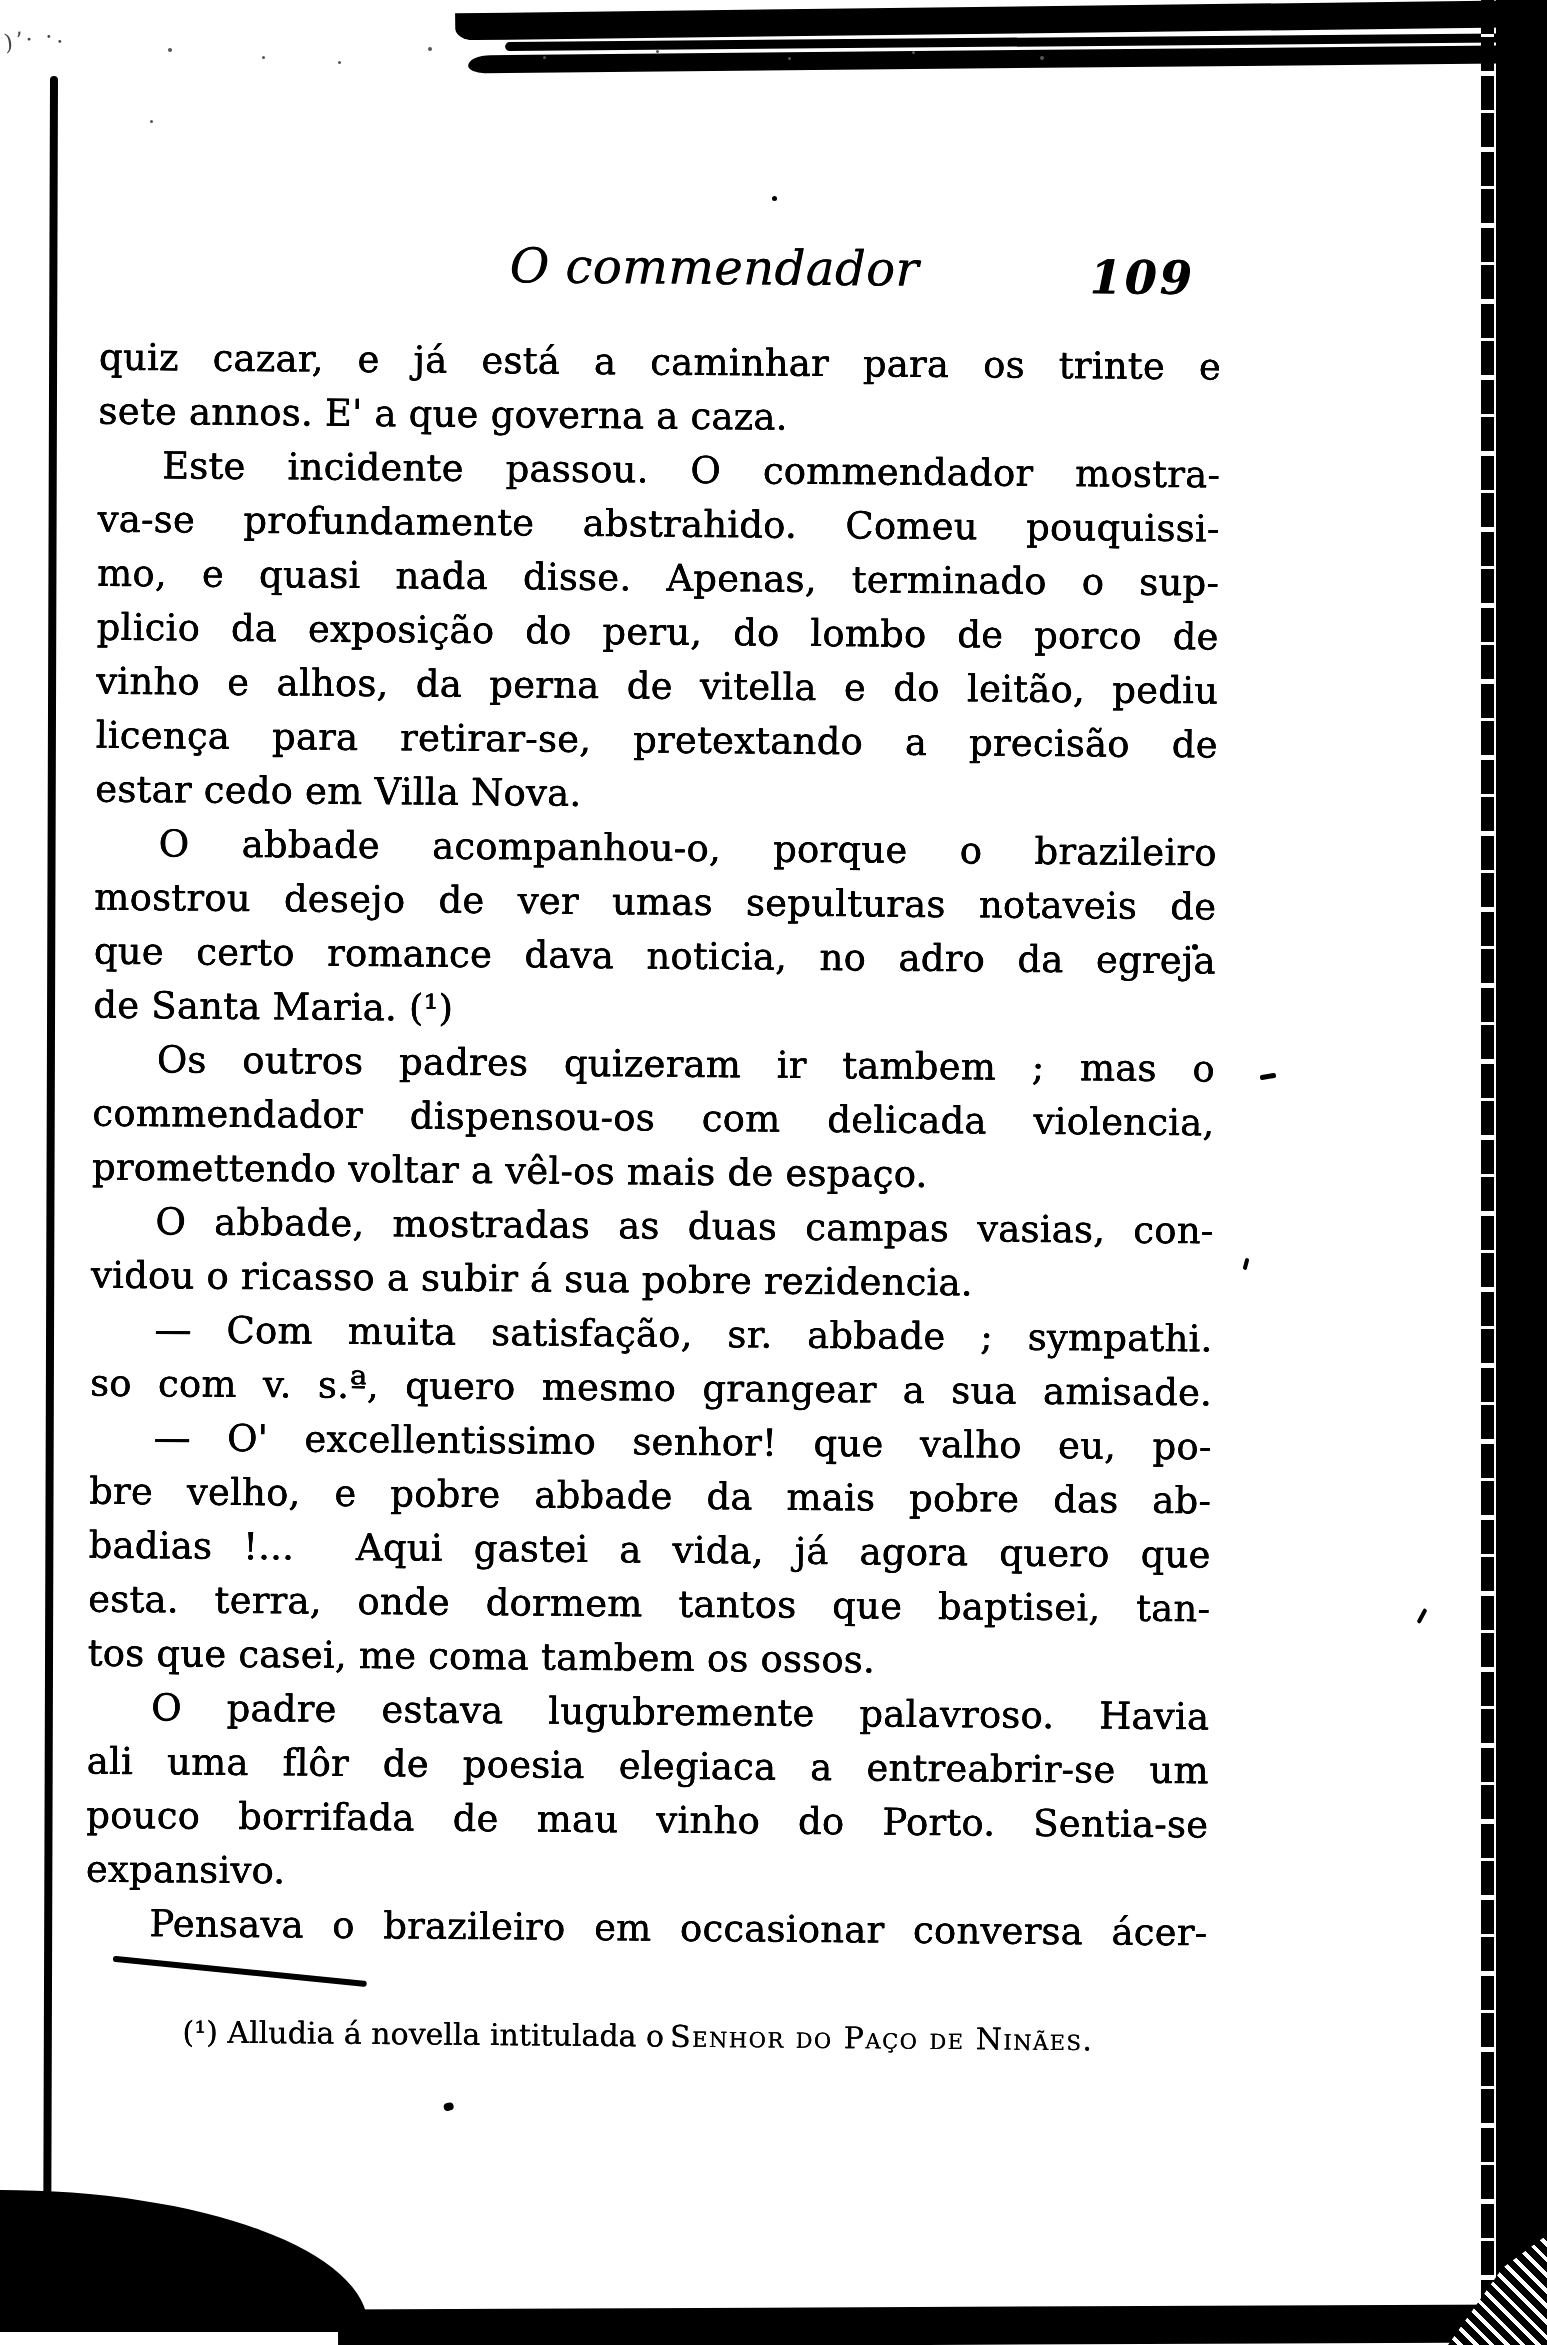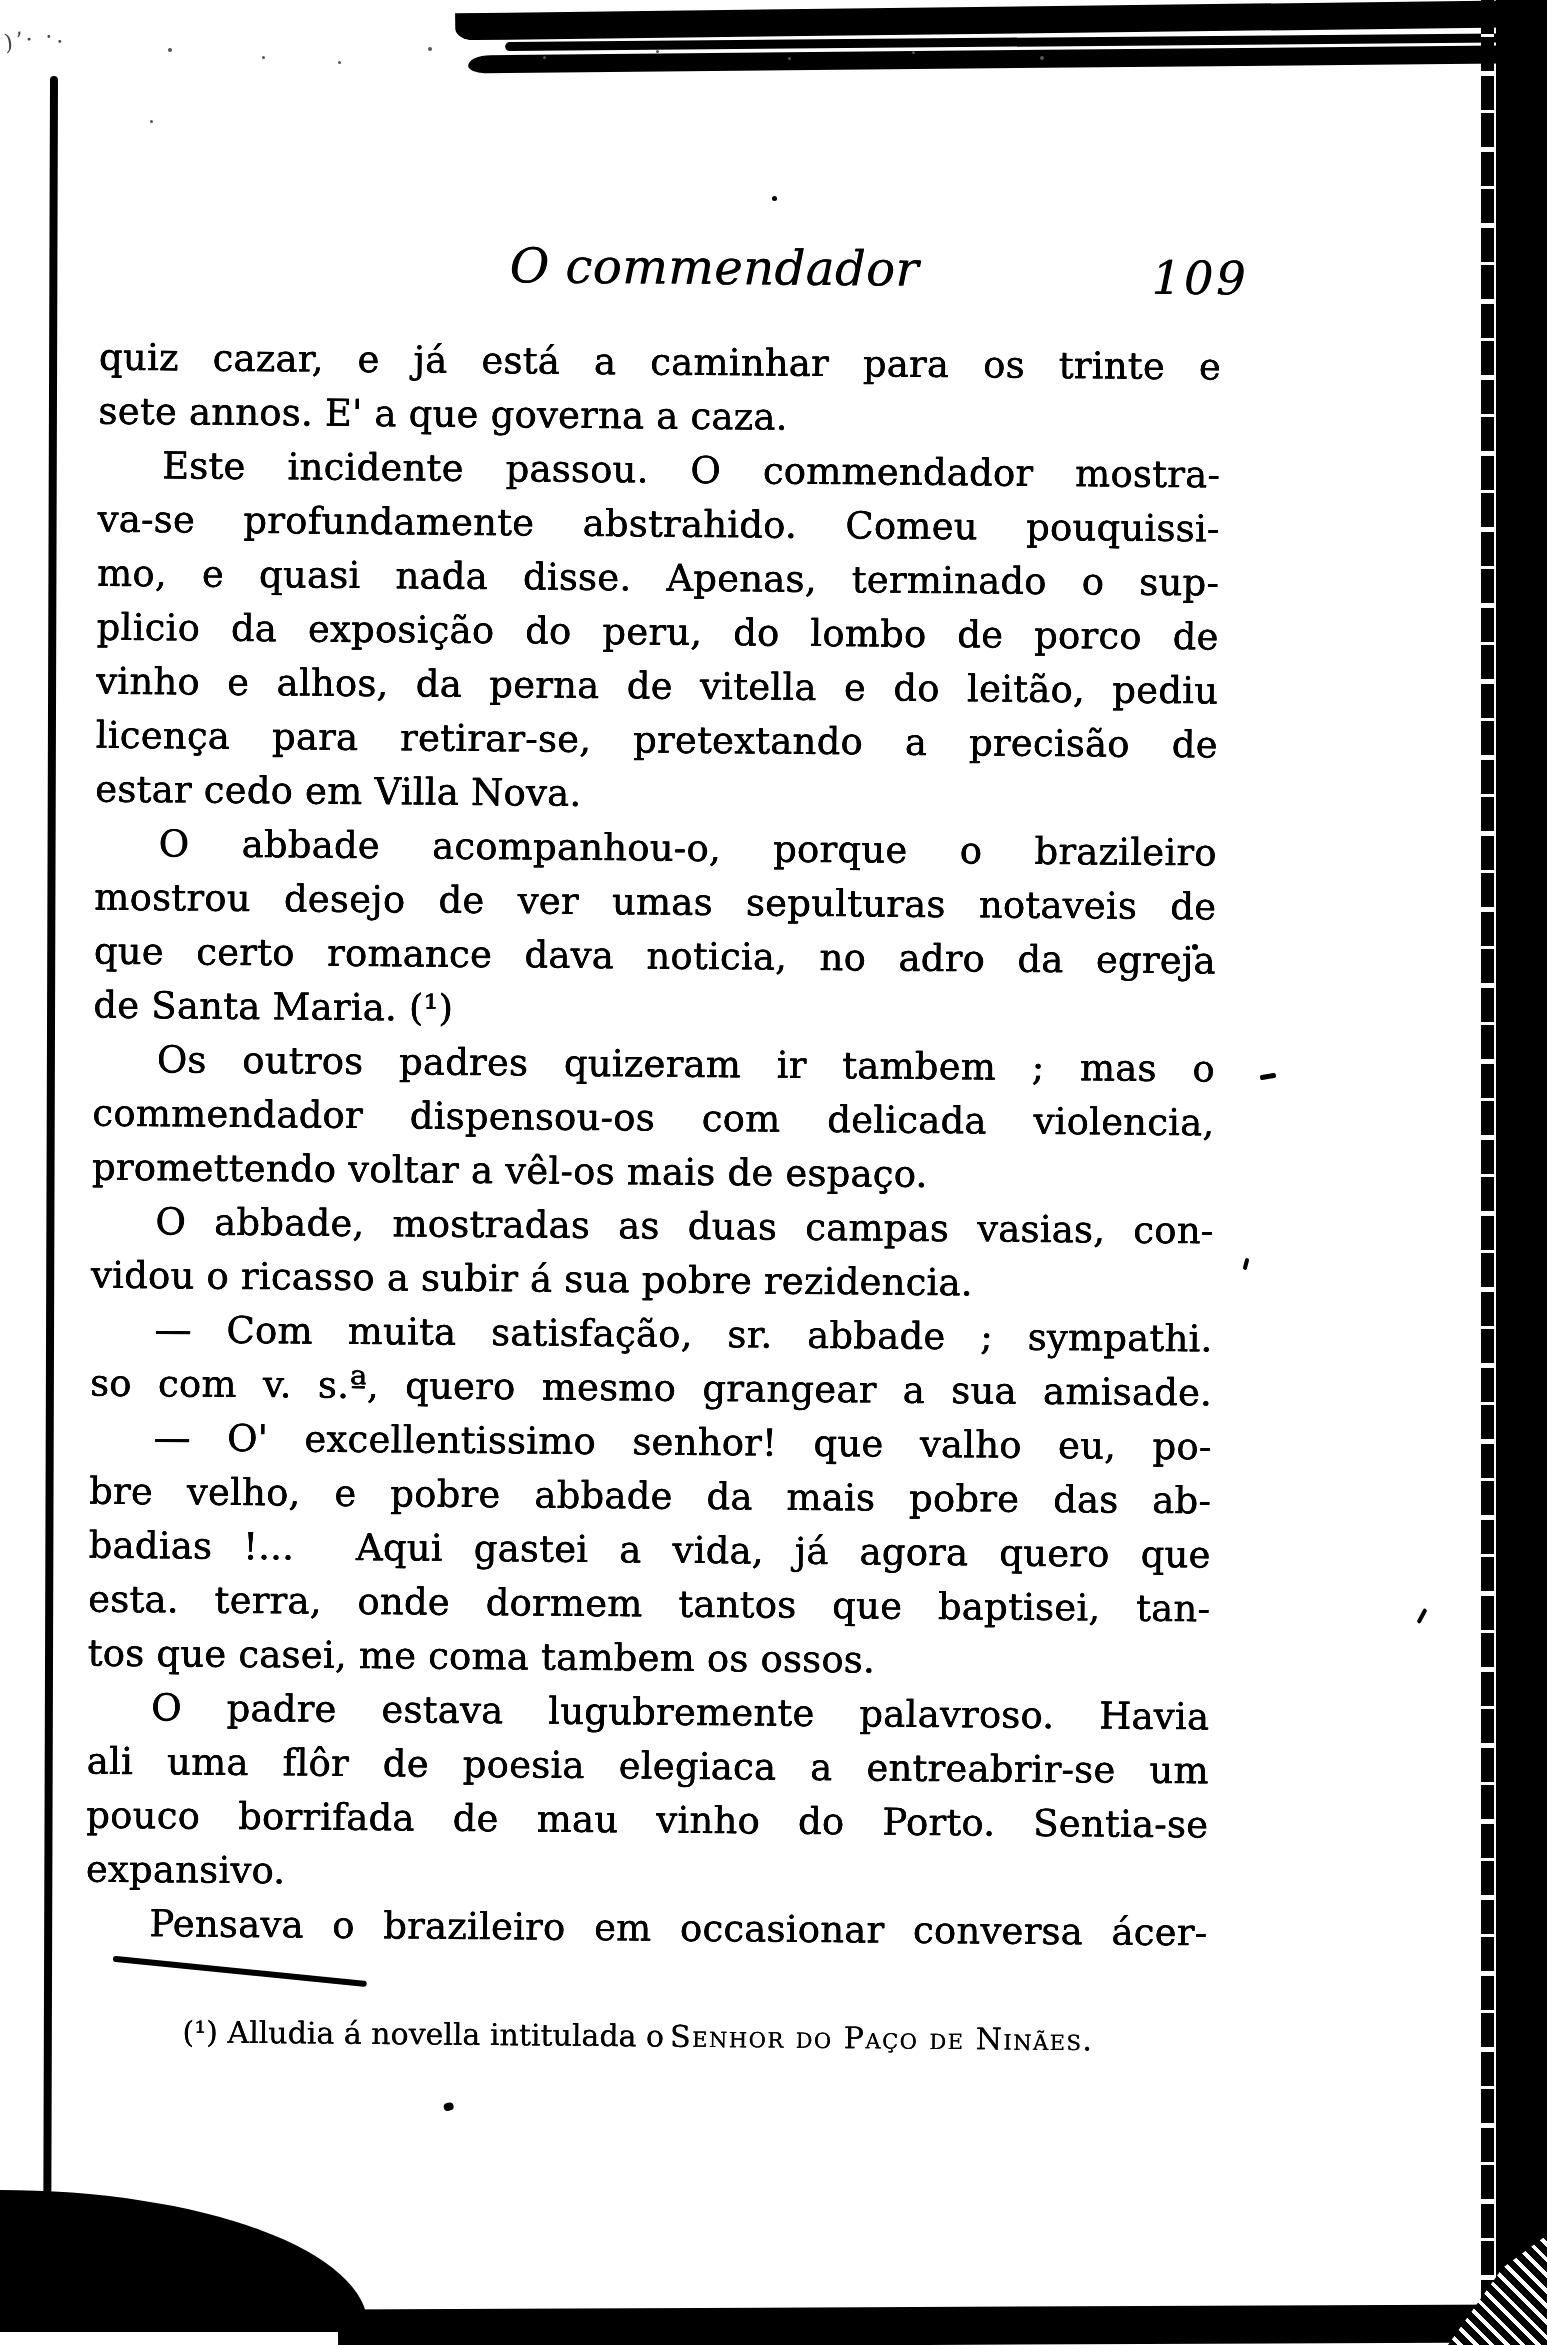--- a/index.html
+++ b/index.html
@@ -40,22 +40,22 @@
   .tick-mark2{position:absolute;left:1244px;top:1258px;width:4px;height:12px;background:#000;
     border-radius:2px;transform:rotate(15deg);}
   .dot-mark{position:absolute;left:1192px;top:944px;width:6px;height:6px;background:#000;border-radius:50%;}
 
   
   .content{position:absolute;left:100px;top:238px;width:1122px;
     transform:rotate(0.5deg);transform-origin:45% 0;}
   .hdr{position:relative;height:97px;}
   .hdr-title{position:absolute;left:410px;top:0;font-style:italic;font-size:48px;letter-spacing:0.5px;
     text-shadow:0.4px 0 0 #000;}
-  .hdr-num{position:absolute;left:1052px;top:8px;font-style:italic;font-size:46px;letter-spacing:3px;
-    text-shadow:0.4px 0 0 #000;}
+  .hdr-num{position:absolute;left:990px;top:8px;font-style:italic;font-size:46px;letter-spacing:3px;
+    text-shadow:0.4px 0 0 #000;font-weight:bold;}
   .body-text{font-size:37px;line-height:54px;letter-spacing:0.2px;
     text-shadow:0.38px 0 0 #000,0 0.3px 0 #000;}
   .line{white-space:pre-wrap;text-align:left;}
   .line.just{text-align:justify;text-align-last:justify;}
   .line.indent{text-indent:64px;}
   .fnsep{position:absolute;left:28px;top:1722px;width:255px;height:6px;background:#000;
     border-radius:3px;transform:rotate(5.2deg);transform-origin:left center;}
   .footnote{position:absolute;left:98px;top:1780px;font-size:30px;white-space:nowrap;
     text-shadow:0.3px 0 0 #000;}
   .fn-title{font-variant:small-caps;letter-spacing:1.5px;margin-left:6px;}

